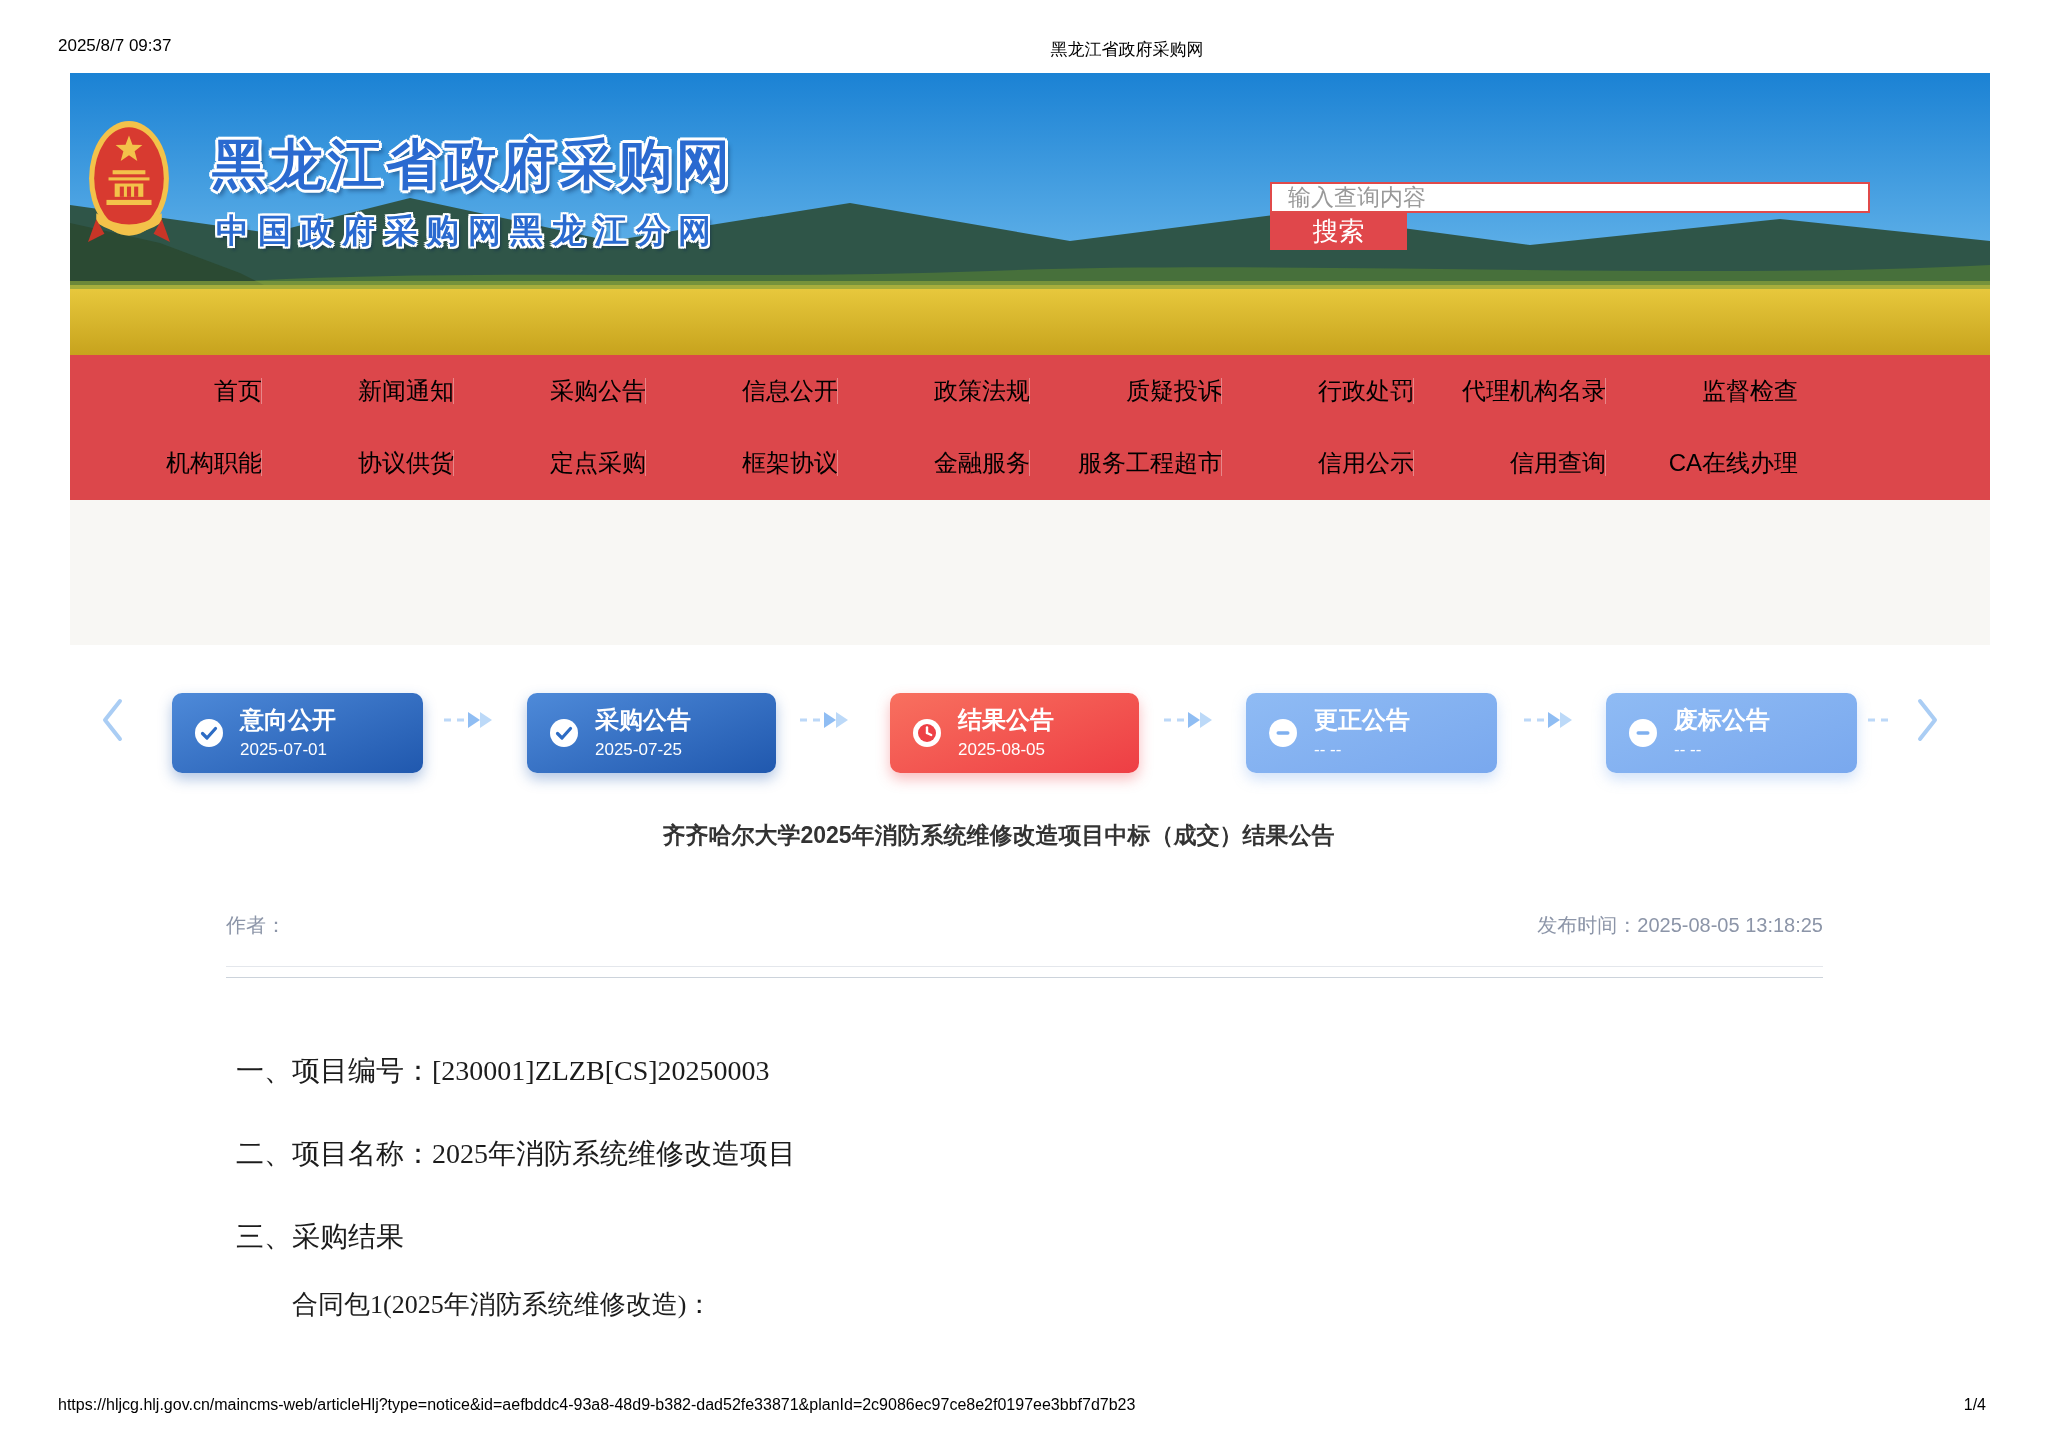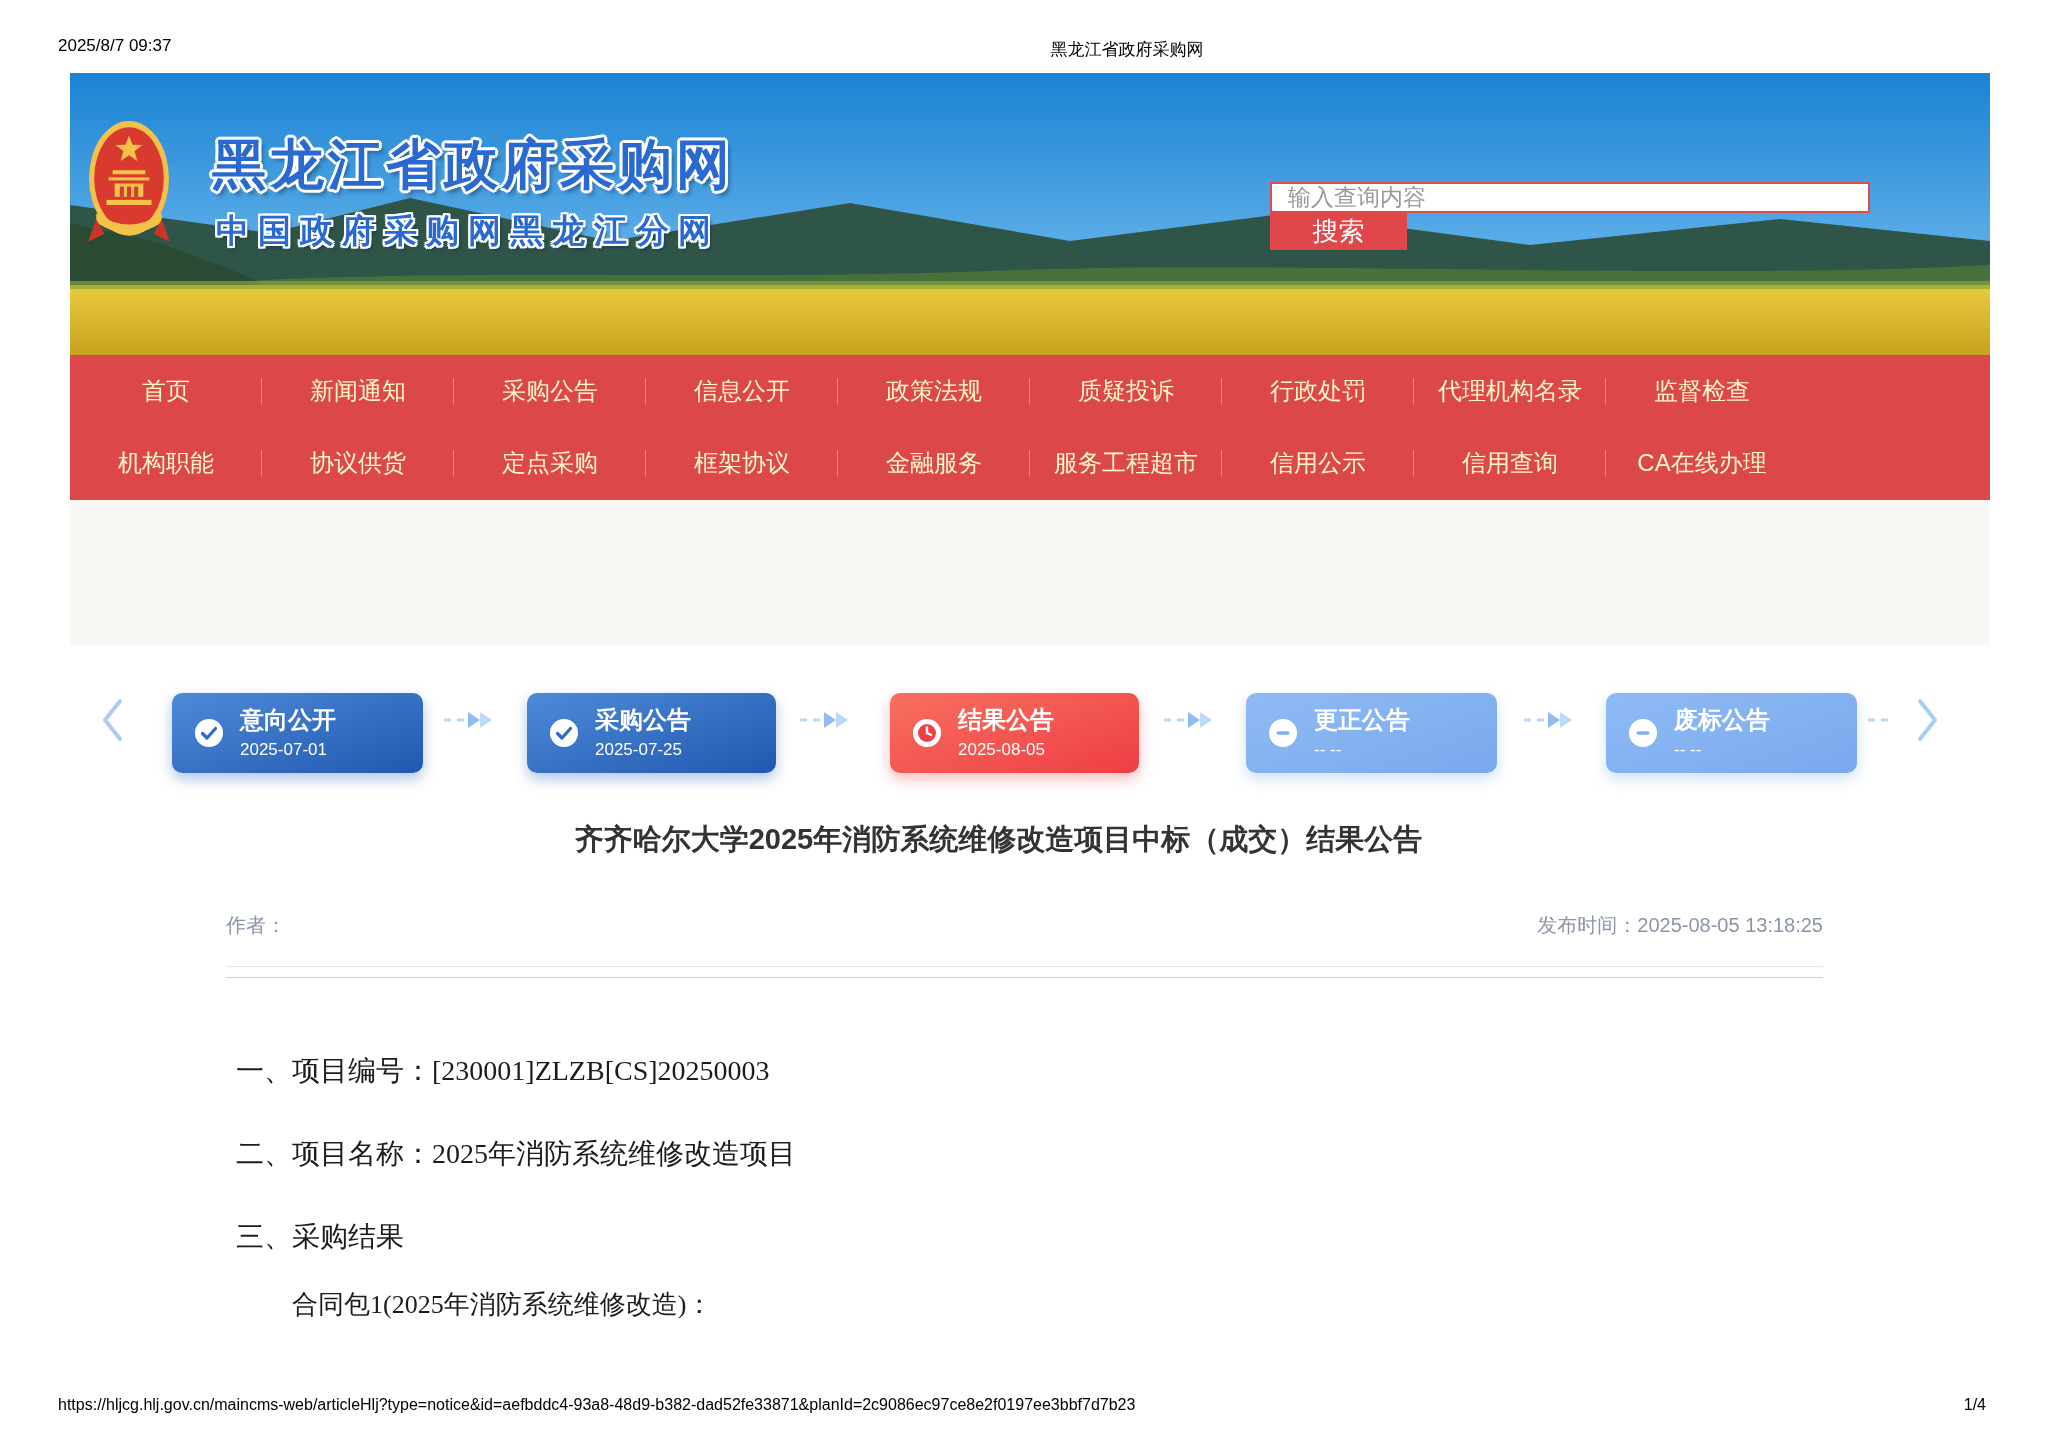--- a/index.html
+++ b/index.html
@@ -27,21 +27,21 @@
   .searchbar{position:absolute;left:1200px;top:109px;width:600px;height:60px;display:flex;flex-direction:column;}
   .search-input{flex:1;height:60px;box-sizing:border-box;border:2px solid #e04a4a;background:#fff;
       font-size:23px;padding:0 16px;color:#333;outline:none;font-family:"Liberation Sans",sans-serif;}
   .search-input::placeholder{color:#999;}
   .search-btn{width:137px;height:60px;border:none;background:#e0474b;color:#fff;font-size:26px;
       cursor:pointer;font-family:"Liberation Sans",sans-serif;}
 
   
   .mainnav{position:absolute;left:70px;top:355px;width:1920px;height:145px;background:#dc474b;}
   .navrow{display:grid;grid-template-columns:repeat(10,1fr);height:72px;align-items:center;}
-  .navitem{position:relative;text-align:center;color:#fef9c3;font-size:24px;text-decoration:none;
+  .navitem{position:relative;text-align:right;color:#000000;font-size:24px;text-decoration:none;
       line-height:72px;height:72px;display:block;}
   .navitem::after{content:"";position:absolute;right:0;top:50%;transform:translateY(-50%);
       width:1px;height:26px;background:rgba(255,255,255,.35);}
   .navitem:last-child::after{display:none;}
 
   
   .subband{position:absolute;left:70px;top:500px;width:1920px;height:145px;background:#f8f7f4;}
 
   
   .step{position:absolute;top:680px;height:80px;border-radius:10px;display:flex;align-items:center;
@@ -51,21 +51,21 @@
   .step-empty{background:linear-gradient(160deg,#8fbbf4,#79a8ee);box-shadow:0 6px 14px rgba(121,168,238,.35);}
   .step-ic{width:30px;height:30px;margin-right:16px;flex:0 0 auto;}
   .step-txt{display:flex;flex-direction:column;line-height:1.15;}
   .step-label{color:#fff;font-size:24px;font-weight:bold;}
   .step-date{color:#fff;font-size:17px;margin-top:6px;}
   .step-arrow{position:absolute;top:710px;}
   .stepper-chevron{position:absolute;top:698px;cursor:pointer;}
 
   
   .art-title{position:absolute;left:0;top:820px;width:1997px;text-align:center;margin:0;
-      font-size:29px;font-weight:bold;color:#333;}
+      font-size:23px;font-weight:bold;color:#333;}
   .meta-author{position:absolute;left:226px;top:912px;font-size:20px;color:#8c95a8;}
   .meta-publish{position:absolute;right:225px;top:912px;font-size:20px;color:#8c95a8;}
   .divider1{position:absolute;left:226px;top:966px;width:1597px;height:1px;background:#e4e7ec;}
   .divider2{position:absolute;left:226px;top:977px;width:1597px;height:1px;background:#ccd3db;}
   .body-p{position:absolute;left:236px;margin:0;font-family:"Liberation Serif","DejaVu Serif",serif;
       font-size:28px;color:#1c1c1c;white-space:nowrap;}
   .p1{top:1052px;} .p2{top:1135px;} .p3{top:1218px;}
   .p4{top:1287px;left:292px;font-size:26px;}
 </style>
 </head>

